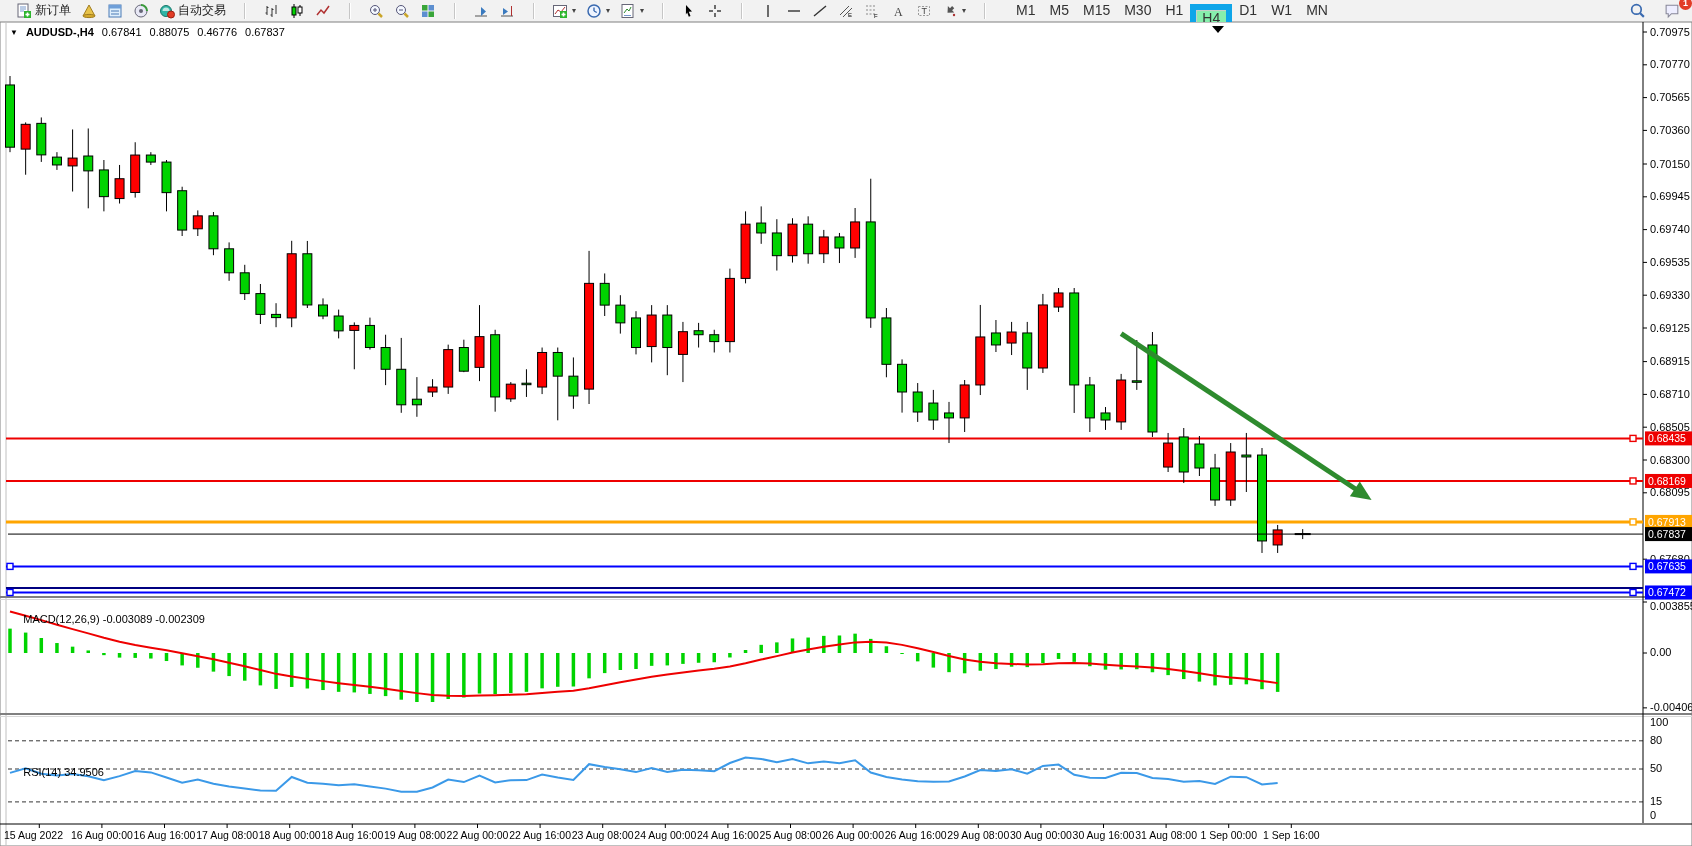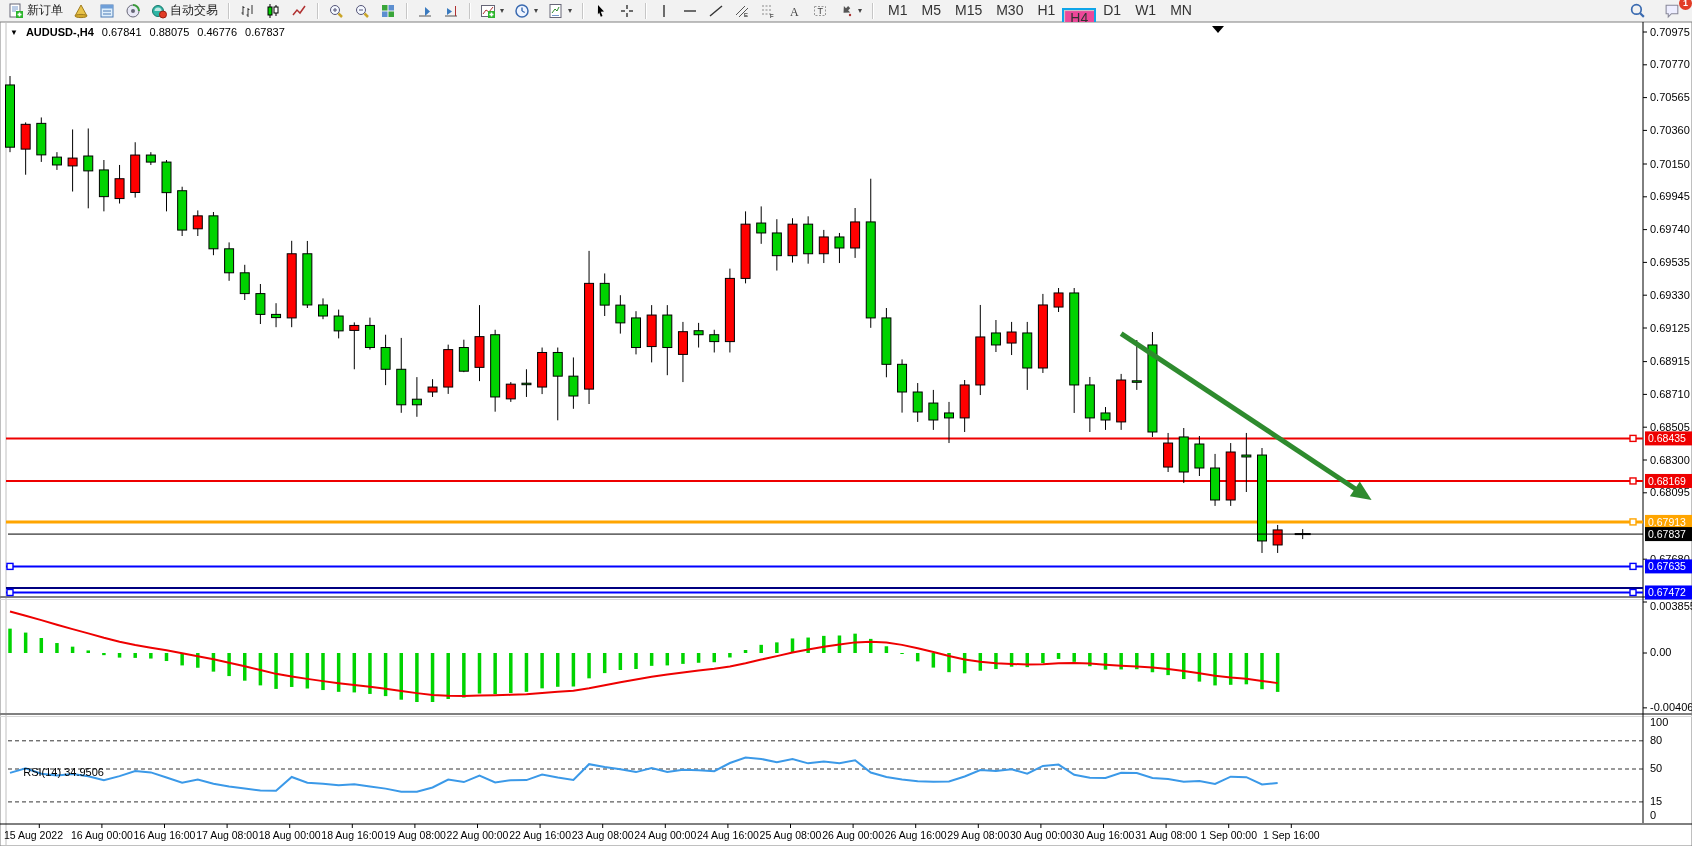--- a/index.html
+++ b/index.html
@@ -1,26 +1,26 @@
 <!DOCTYPE html>
 <html><head>
 <meta charset="utf-8">
 <style>
   html,body{margin:0;padding:0;width:1692px;height:846px;overflow:hidden;
     font-family:"Liberation Sans","DejaVu Sans",sans-serif;background:#ececec;}
   #toolbar{position:absolute;left:0;top:0;width:1692px;height:21px;background:#f2f2f2;
     border-bottom:1px solid #b9b9b9;display:flex;align-items:center;font-size:12px;color:#222;}
-  .tb-group{display:flex;align-items:center;height:21px;padding:0 3px;}
+  .tb-group{display:flex;align-items:center;height:21px;padding:0 11px;}
   .tb-sep{width:1px;height:16px;background:#c6c6c6;margin:0 2px;box-shadow:1px 0 0 #fff;}
   .tb-btn{display:flex;align-items:center;gap:3px;padding:1px 4px;border:1px solid transparent;
     border-radius:2px;height:17px;cursor:default;white-space:nowrap;}
   .tb-btn svg{display:block;}
   .dd{font-size:8px;color:#444;margin-left:1px;}
   .tf-btn{padding:1px 6px;height:15px;line-height:15px;font-size:14px;color:#333;border:1px solid transparent;}
-  .tf-btn.active{background:#ec4899;border:2px solid #0ea5e9;box-shadow:inset 1px 1px 1px #ccc;margin-top:16px;}
+  .tf-btn.active{background:#86efac;border:6px solid #0ea5e9;box-shadow:inset 1px 1px 1px #ccc;margin-top:16px;}
   #tb-right{margin-left:auto;display:flex;align-items:center;padding-right:6px;gap:8px;}
   .badge{position:absolute;top:-4px;right:-7px;background:#e23c26;color:#fff;border-radius:8px;
     min-width:13px;height:13px;font-size:9px;line-height:13px;text-align:center;font-weight:bold;}
   #chart-area{position:absolute;left:0;top:22px;width:1692px;height:824px;background:#fff;}
   #chart-svg{position:absolute;left:0;top:0;}
   .ov-label{position:absolute;font-size:11px;color:#000;white-space:pre;}
   #symbol-header{left:10px;top:4px;display:flex;gap:8px;align-items:center;}
   #macd-label{left:11px;top:579px;}
   #rsi-label{left:11px;top:732px;}
   .tri{font-size:8px;}
@@ -646,16 +646,19 @@
       <polyline points="10,750.889031430404 25.65,746.3140688849968 41.3,751.7744247292259 56.95,753.4248018483378 72.6,751.9328247595078 88.25,754.1618967834698 103.9,758.2657006324479 119.55,754.091317279065 135.2,749.0866926991014 150.85,750.378853803626 166.5,755.5501734897181 182.15,760.750769158922 197.8,757.5617889717997 213.45000000000002,761.7779320999687 229.1,764.4583458129249 244.75,766.5867118964645 260.4,768.5605179128739 276.05,768.8604153558065 291.7,754.9443842344108 307.35,760.748303097294 323,761.8574818375471 338.65000000000003,763.3418844877667 354.3,762.2107406170028 369.95,764.512449614188 385.6,766.616712956807 401.25,769.6689670820774 416.90000000000003,769.6689670820774 432.55,765.4392365011894 448.2,757.5121997046153 463.85,760.0661277950845 479.5,753.601512396023 495.15000000000003,760.398858329579 510.8,758.1624540798587 526.45,758.1045303836993 542.1,752.5782786185554 557.75,755.5519013395628 573.4,757.8908447025726 589.0500000000001,742.1961381347195 604.7,744.9619789562922 620.35,747.1600910780418 636,750.1001901823964 651.65,746.0012155025117 667.3000000000001,749.8878916904644 682.95,747.852820974196 698.6,748.2386424023501 714.25,749.1525008995454 729.9,741.0439612214695 745.5500000000001,735.6139095344046 761.2,736.9330380909861 776.85,740.3060174374348 792.5,737.0355467913424 808.15,741.3555415064473 823.8000000000001,739.523493451493 839.45,741.1794559391282 855.1,738.223519349677 870.75,750.5790667648723 886.4,755.0680545235073 902.0500000000001,757.492770804913 917.7,759.180215301177 933.35,759.85998071069 949,759.5345488434075 964.65,754.4801410276061 980.3000000000001,748.0785062017744 995.95,749.027007421584 1011.6,747.3217786773433 1027.25,751.7208012509565 1042.9,743.9159815826415 1058.55,742.5982142204881 1074.2,752.8043016952157 1089.8500000000001,755.7356001816221 1105.5,755.9197489392132 1121.15,750.8514887820838 1136.8,751.0527015141009 1152.45,756.0268023684401 1168.1000000000001,757.0429697225424 1183.75,759.6404357930026 1199.4,759.0233820012457 1215.05,761.8859267298375 1230.7,754.659610795339 1246.3500000000001,755.164251007377 1262,762.52732482354 1277.65,760.8932530973406" fill="none" stroke="#3b99e8" stroke-width="2"></polyline>
     </svg>
   <div class="ov-label" id="symbol-header">
     <span class="tri">▼</span>
     <span style="font-weight:bold">AUDUSD-,H4</span>
     <span>0.67841</span>
     <span>0.88075</span>
     <span>0.46776</span>
     <span>0.67837</span>
   </div>
+  <div class="ov-label" id="macd-label">
+    <span>MACD(12,26,9)</span> <span>-0.003089</span> <span>-0.002309</span>
+  </div>
   <div class="ov-label" id="rsi-label">
     <span>RSI(14)</span> <span>34.9506</span>
   </div>
 </div>
 
 </body></html>

